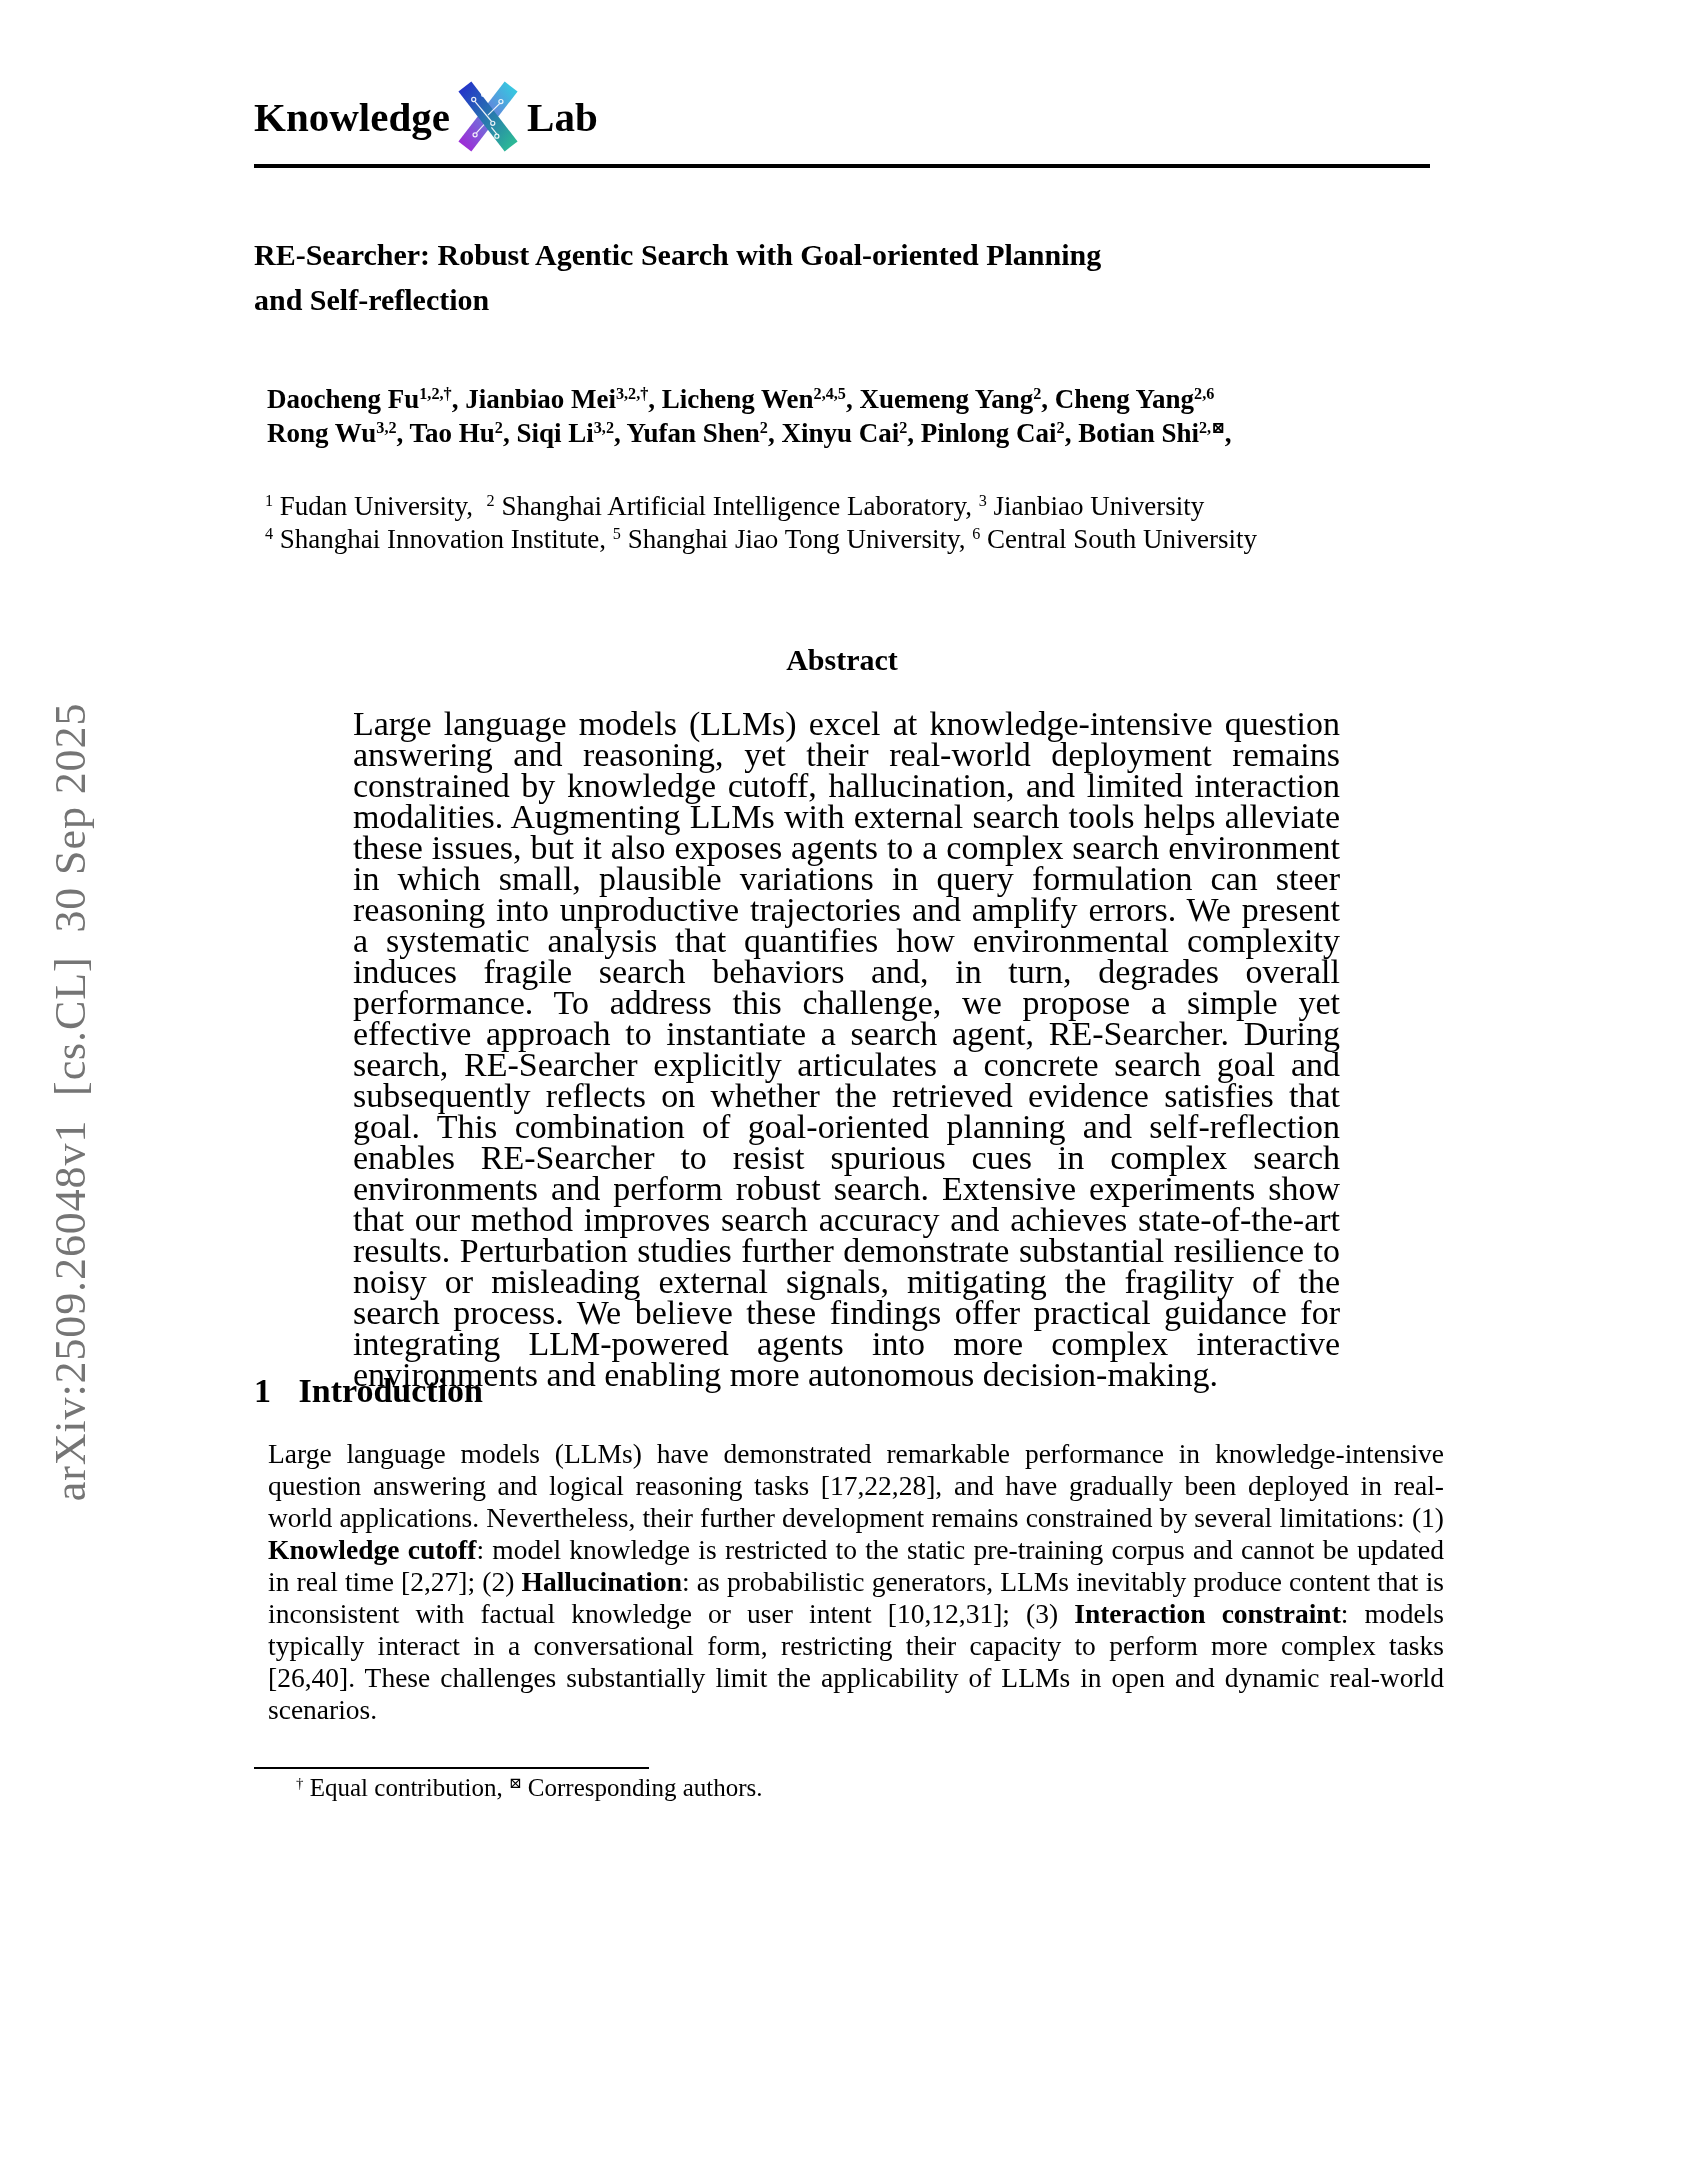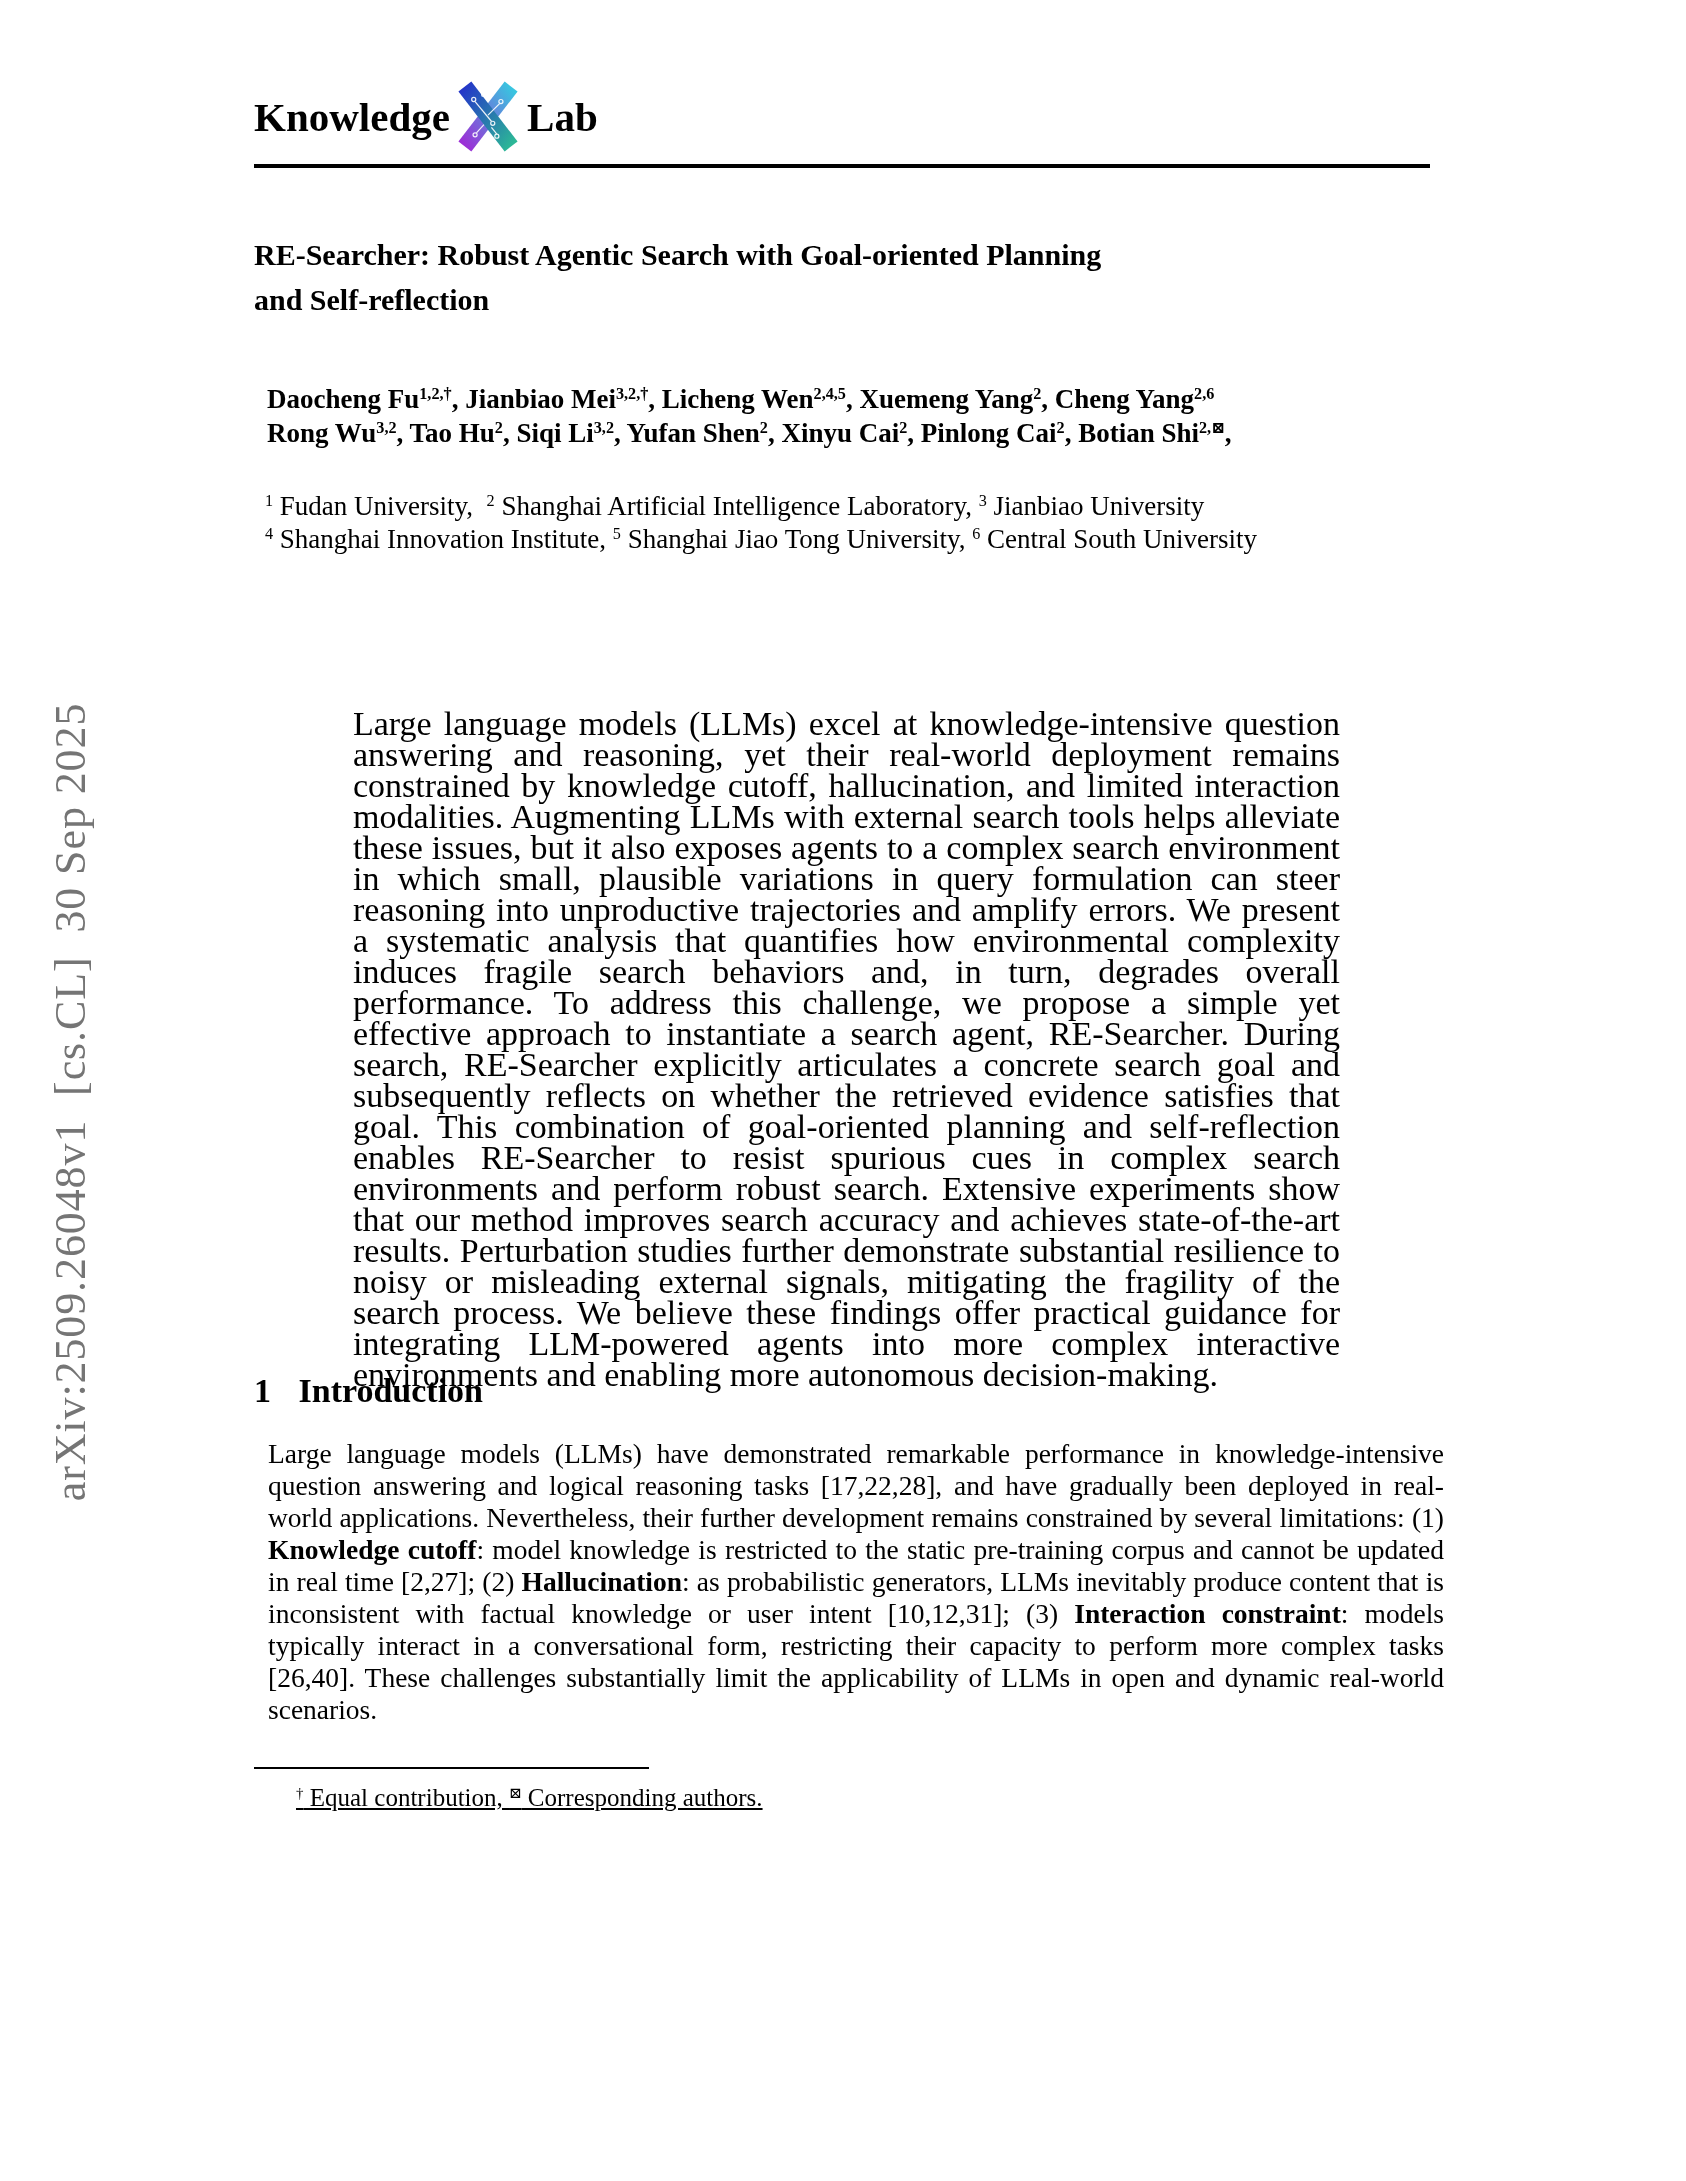--- a/index.html
+++ b/index.html
@@ -73,21 +73,21 @@
   .section-number{margin-right:27.5px;}
 
   .intro-paragraph{
     position:absolute;top:1438px;left:14px;width:1176px;
     font-size:27.5px;line-height:32px;
     text-align:justify;
   }
 
   .footnote{position:absolute;top:1767px;left:0;width:1176px;font-size:25px;}
   .footnote-rule{width:395px;border-top:2.8px solid #000;}
-  .footnote-text{margin-top:15px;padding-left:42px;text-decoration:underline;}
+  .footnote-text{margin-top:5px;padding-left:42px;}
 </style>
 </head>
 <body>
 
 <div class="page">
 
   <div class="arxiv-watermark">arXiv:2509.26048v1  [cs.CL]  30 Sep 2025</div>
 
   <div class="content">
 
@@ -132,20 +132,21 @@
     <div class="authors-block">
       <div><span>Daocheng Fu</span><span class="sup">1,2,†</span><span>, Jianbiao Mei</span><span class="sup">3,2,†</span><span>, Licheng Wen</span><span class="sup">2,4,5</span><span>, Xuemeng Yang</span><span class="sup">2</span><span>, Cheng Yang</span><span class="sup">2,6</span></div>
       <div><span>Rong Wu</span><span class="sup">3,2</span><span>, Tao Hu</span><span class="sup">2</span><span>, Siqi Li</span><span class="sup">3,2</span><span>, Yufan Shen</span><span class="sup">2</span><span>, Xinyu Cai</span><span class="sup">2</span><span>, Pinlong Cai</span><span class="sup">2</span><span>, Botian Shi</span><span class="sup">2,⊠</span><span>,</span></div>
     </div>
 
     <div class="affiliations-block">
       <div class="affil-line"><span class="sup">1</span><span> Fudan University,  </span><span class="sup">2</span><span> Shanghai Artificial Intelligence Laboratory, </span><span class="sup">3</span><span> Jianbiao University</span></div>
       <div class="affil-line"><span class="sup">4</span><span> Shanghai Innovation Institute, </span><span class="sup">5</span><span> Shanghai Jiao Tong University, </span><span class="sup">6</span><span> Central South University</span></div>
     </div>
 
+    <div class="abstract-heading">Abstract</div>
 
     <div class="abstract-text">Large language models (LLMs) excel at knowledge-intensive question answering and reasoning, yet their real-world deployment remains constrained by knowledge cutoff, hallucination, and limited interaction modalities. Augmenting LLMs with external search tools helps alleviate these issues, but it also exposes agents to a complex search environment in which small, plausible variations in query formulation can steer reasoning into unproductive trajectories and amplify errors. We present a systematic analysis that quantifies how environmental complexity induces fragile search behaviors and, in turn, degrades overall performance. To address this challenge, we propose a simple yet effective approach to instantiate a search agent, RE-Searcher. During search, RE-Searcher explicitly articulates a concrete search goal and subsequently reflects on whether the retrieved evidence satisfies that goal. This combination of goal-oriented planning and self-reflection enables RE-Searcher to resist spurious cues in complex search environments and perform robust search. Extensive experiments show that our method improves search accuracy and achieves state-of-the-art results. Perturbation studies further demonstrate substantial resilience to noisy or misleading external signals, mitigating the fragility of the search process. We believe these findings offer practical guidance for integrating LLM-powered agents into more complex interactive environments and enabling more autonomous decision-making.</div>
 
     <div class="section-heading">
       <span class="section-number">1</span><span>Introduction</span>
     </div>
 
     <div class="intro-paragraph"><span>Large language models (LLMs) have demonstrated remarkable performance in knowledge-intensive question answering and logical reasoning tasks [17,22,28], and have gradually been deployed in real-world applications. Nevertheless, their further development remains constrained by several limitations: (1) </span><span class="rich-b">Knowledge cutoff</span><span>: model knowledge is restricted to the static pre-training corpus and cannot be updated in real time [2,27]; (2) </span><span class="rich-b">Hallucination</span><span>: as probabilistic generators, LLMs inevitably produce content that is inconsistent with factual knowledge or user intent [10,12,31]; (3) </span><span class="rich-b">Interaction constraint</span><span>: models typically interact in a conversational form, restricting their capacity to perform more complex tasks [26,40]. These challenges substantially limit the applicability of LLMs in open and dynamic real-world scenarios.</span></div>
 
     <div class="footnote">

